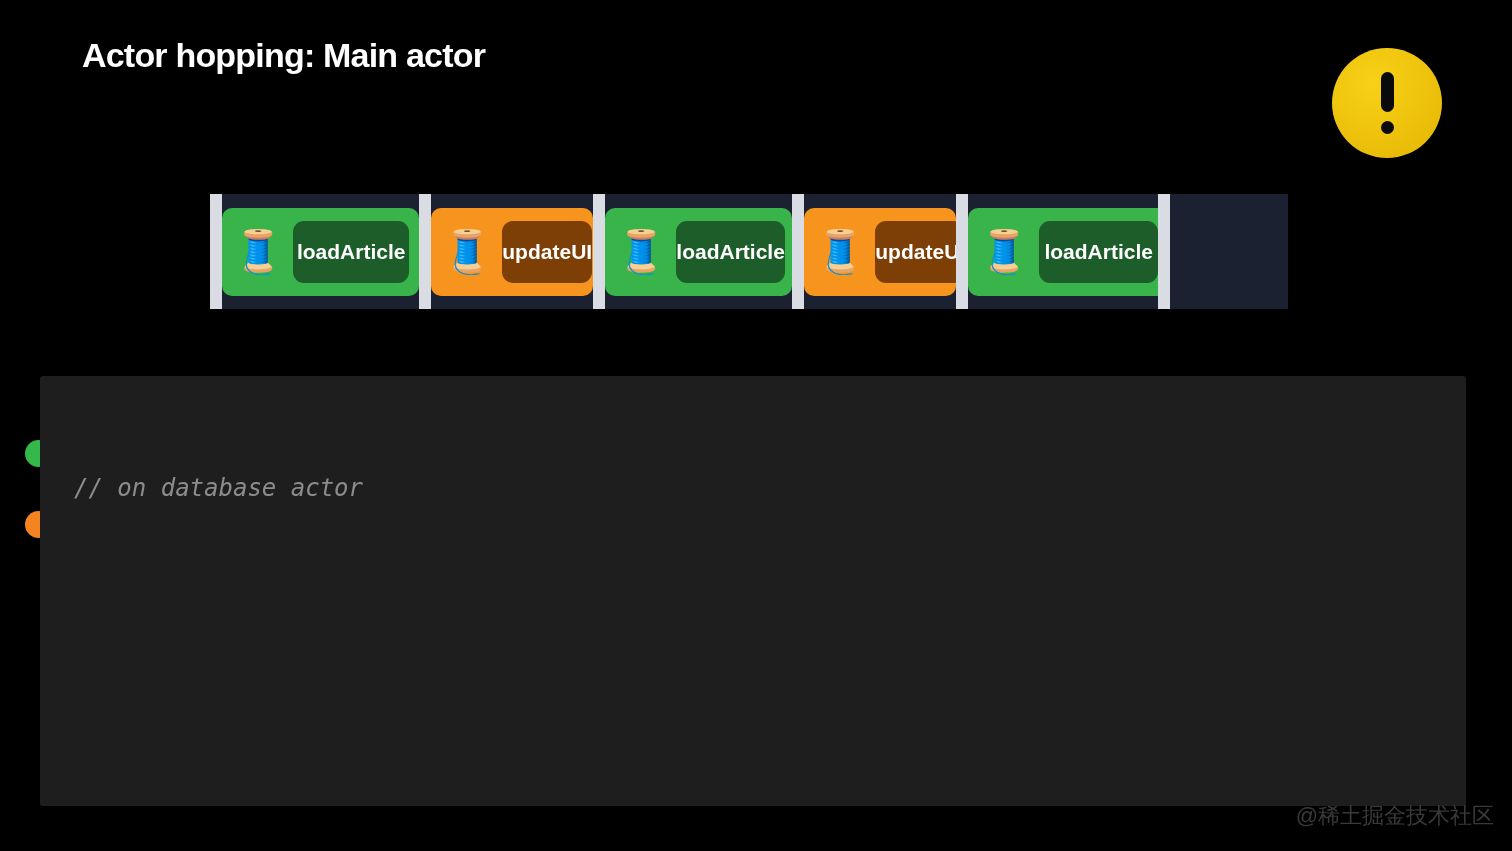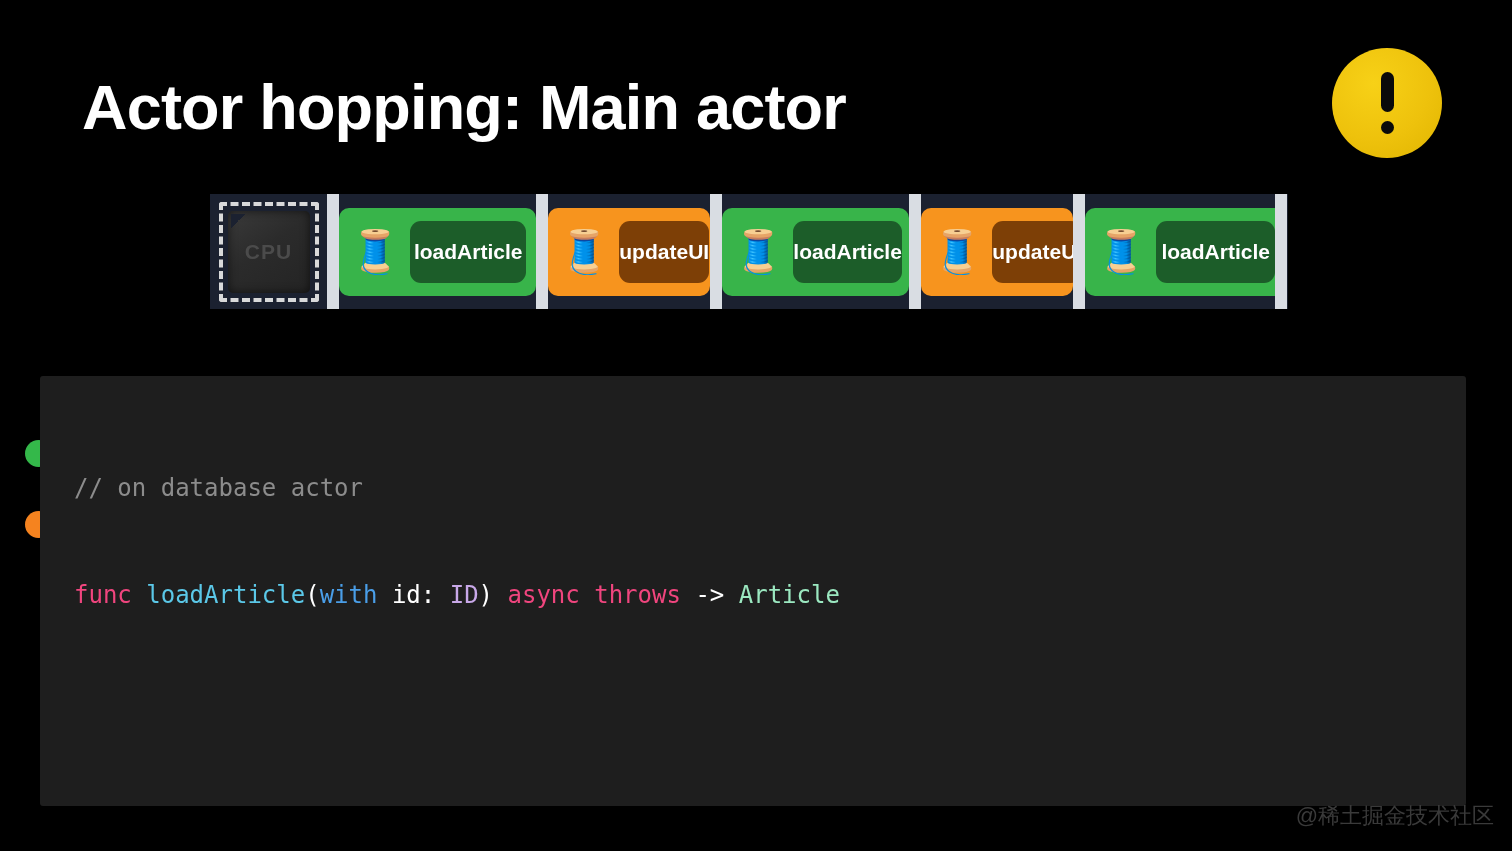--- a/index.html
+++ b/index.html
@@ -14,26 +14,25 @@
     overflow: hidden;
     font-family: "Liberation Sans", sans-serif;
     -webkit-font-smoothing: antialiased;
   }
 
   
   .slide-title {
     position: absolute;
     left: 82px;
     top: 36px;
-    font-size: 63px;
+    font-size: 34px;
     font-weight: bold;
     color: #ffffff;
     letter-spacing: -0.8px;
     white-space: nowrap;
-    margin-top: 35px;
   }
 
   
   .warning-badge {
     position: absolute;
     left: 1332px;
     top: 48px;
     width: 110px;
     height: 110px;
     border-radius: 50%;
@@ -164,20 +163,21 @@
 
   
   .code-panel {
     position: absolute;
     left: 40px;
     top: 376px;
     width: 1426px;
     height: 430px;
     background: #1e1e1e;
     border-radius: 3px;
+    font-style: italic;
   }
   .code {
     position: absolute;
     left: 34px;
     top: 24px;
     font-family: "DejaVu Sans Mono", monospace;
     font-size: 24px;
     line-height: 35.5px;
     white-space: pre;
     color: #ffffff;
@@ -221,26 +221,20 @@
 
 <div class="warning-badge">
   <div class="warning-bang">
     <div class="bar"></div>
     <div class="dot"></div>
   </div>
 </div>
 
 <div class="timeline">
 
-  <div class="cpu-cell">
-    <div class="cpu-chip">
-      <div class="cpu-pins"></div>
-      <div class="cpu-label">CPU</div>
-    </div>
-  </div>
 
   <div class="separator"></div>
 
   <div class="task-cell green" style="width:197px">
     <span class="spool">🧵</span>
     <span class="task-pill">loadArticle</span>
   </div>
 
   <div class="separator"></div>
 
@@ -274,21 +268,20 @@
 </div>
 
 <div class="gutter-dot green"></div>
 <div class="gutter-dot orange"></div>
 
 <div class="code-panel">
   <div class="code">
 
 <div class="line"><span class="c-comment">// on database actor</span></div>
 
-<div class="line"><span class="c-kw">func</span> <span class="c-decl">loadArticle</span><span class="c-plain">(</span><span class="c-arg">with</span><span class="c-plain"> id: </span><span class="c-idtype">ID</span><span class="c-plain">)</span> <span class="c-kw">async</span> <span class="c-kw">throws</span> <span class="c-plain">-&gt;</span> <span class="c-type">Article</span></div>
 
 <div class="blank"></div>
 
 
 
 
 
 
 
 

